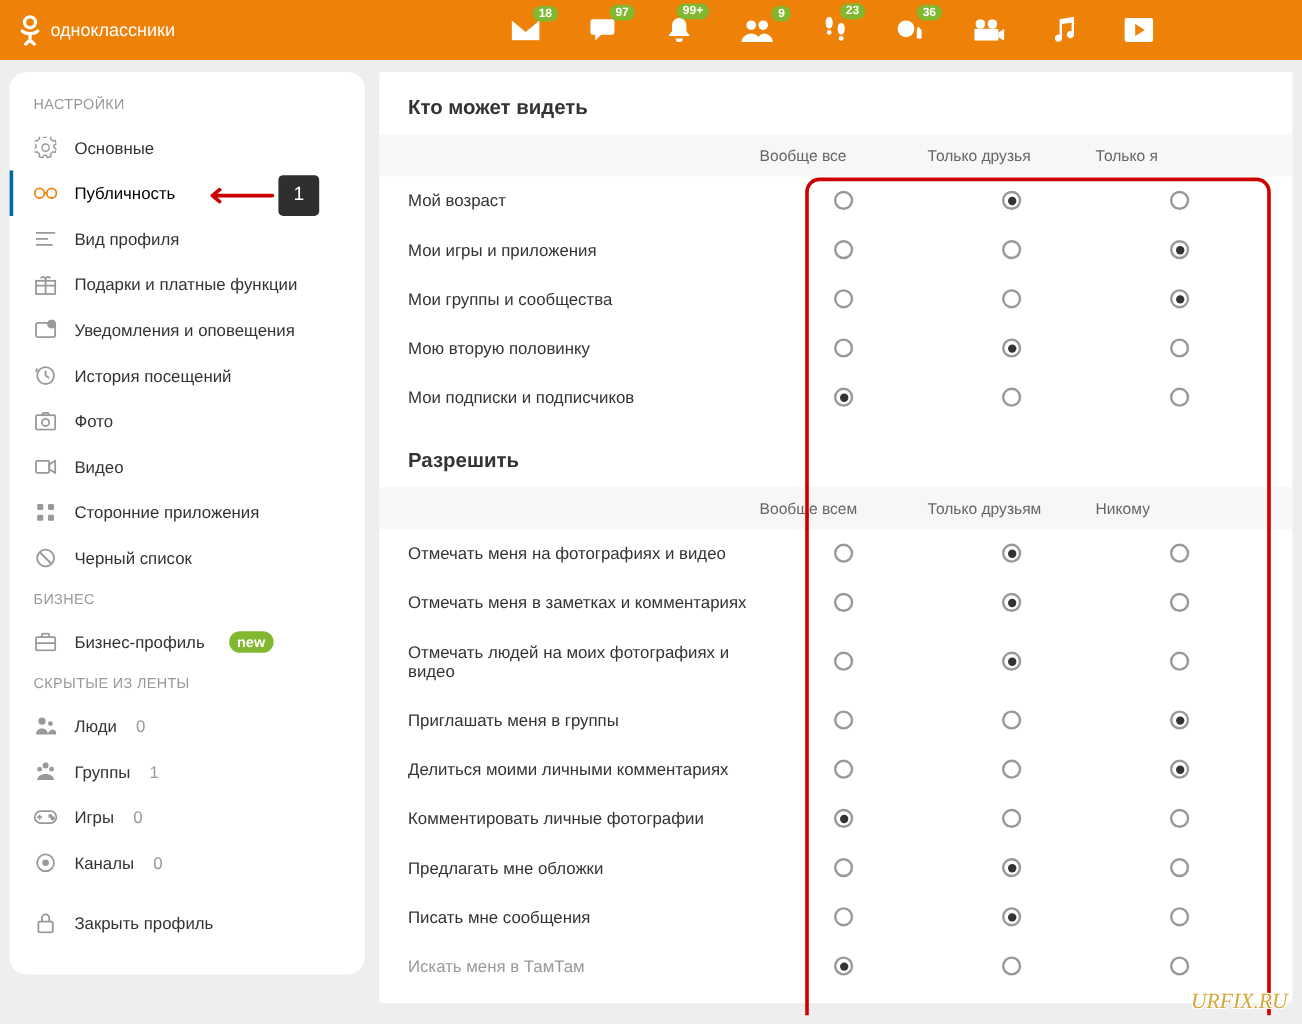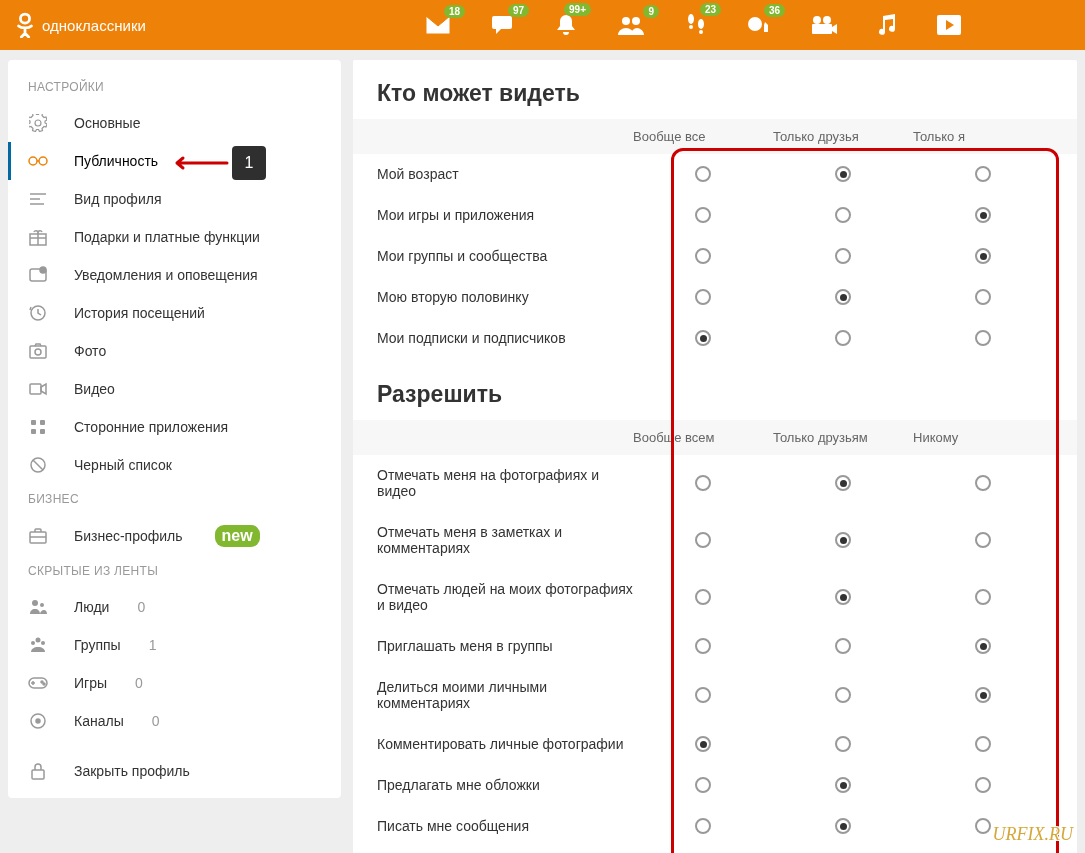--- a/index.html
+++ b/index.html
@@ -4,30 +4,30 @@
 <style>
 *{margin:0;padding:0;box-sizing:border-box;font-family:Arial,Helvetica,sans-serif}
 body{background:#eeeeee;width:1085px}
 .header{background:#ee8208;height:50px;display:flex;align-items:center;padding:0 14px;color:#fff}
 .logo{display:flex;align-items:center;gap:6px;font-size:15px;font-weight:400}
 .logo-icon{width:22px;height:26px}
 .nav{display:flex;margin-left:auto;gap:40px;align-items:center;margin-right:110px}
 .nav-item{position:relative;display:flex;align-items:center;cursor:pointer}
 .badge{position:absolute;top:-10px;right:-14px;background:#82b730;color:#fff;font-size:10px;padding:1px 5px;border-radius:8px;font-weight:bold}
 .container{display:flex;padding:10px 8px;gap:12px;align-items:flex-start}
-.sidebar{background:#fff;width:333px;padding-top:12px;padding-bottom:8px;border-radius:4px}
+.sidebar{background:#fff;width:296px;padding-top:12px;padding-bottom:24px;border-radius:14px}
 .sidebar-section-title{color:#999;font-size:12px;font-weight:400;padding:8px 20px 10px;letter-spacing:0.3px}
-.sidebar-item{display:flex;align-items:center;padding:9px 20px;color:#333;font-size:14px;cursor:pointer;gap:26px}
+.sidebar-item{display:flex;align-items:center;padding:9px 20px;color:#333;font-size:14px;cursor:pointer;gap:14px}
 .sidebar-item.active{border-left:3px solid #0369a1;padding-left:17px;color:#000}
 .sidebar-icon{width:20px;height:20px;display:flex;align-items:center;justify-content:center;color:#999}
 .sidebar-item.active .sidebar-icon{color:#ee8208}
-.new-badge{background:#82b730;color:#fff;font-size:16px;padding:2px 7px;border-radius:9px;margin-left:6px;font-weight:bold}
+.new-badge{background:#82b730;color:#fff;font-size:12px;padding:2px 7px;border-radius:9px;margin-left:6px;font-weight:bold}
 .count{color:#999;margin-left:2px}
 .main{flex:1;background:#fff;padding:20px 0 10px;border-radius:2px;position:relative}
-.section-title{font-size:23px;font-weight:bold;color:#333;padding:0 24px 12px}
+.section-title{font-size:17px;font-weight:bold;color:#333;padding:0 24px 12px}
 .th-row{display:flex;background:#f7f7f7;padding:10px 24px;font-size:13px;color:#666}
 .th-row .label{flex:1}
 .th-col{width:140px;}
 .row{display:flex;padding:12px 24px;font-size:14px;color:#333;align-items:center;border-bottom:1px solid transparent}
 .row .label{flex:1}
 .radio-col{width:140px;display:flex;justify-content:center}
 .radio{width:16px;height:16px;border:2px solid #999;border-radius:50%;display:flex;align-items:center;justify-content:center;cursor:pointer}
 .radio.checked::after{content:'';width:7px;height:7px;background:#333;border-radius:50%}
 .annotation{position:absolute;left:158px;top:4px;display:flex;align-items:center}
 .num-box{background:#2f2f2f;color:#fff;width:34px;height:34px;display:flex;align-items:center;justify-content:center;font-size:16px;border-radius:4px;margin-left:3px}

